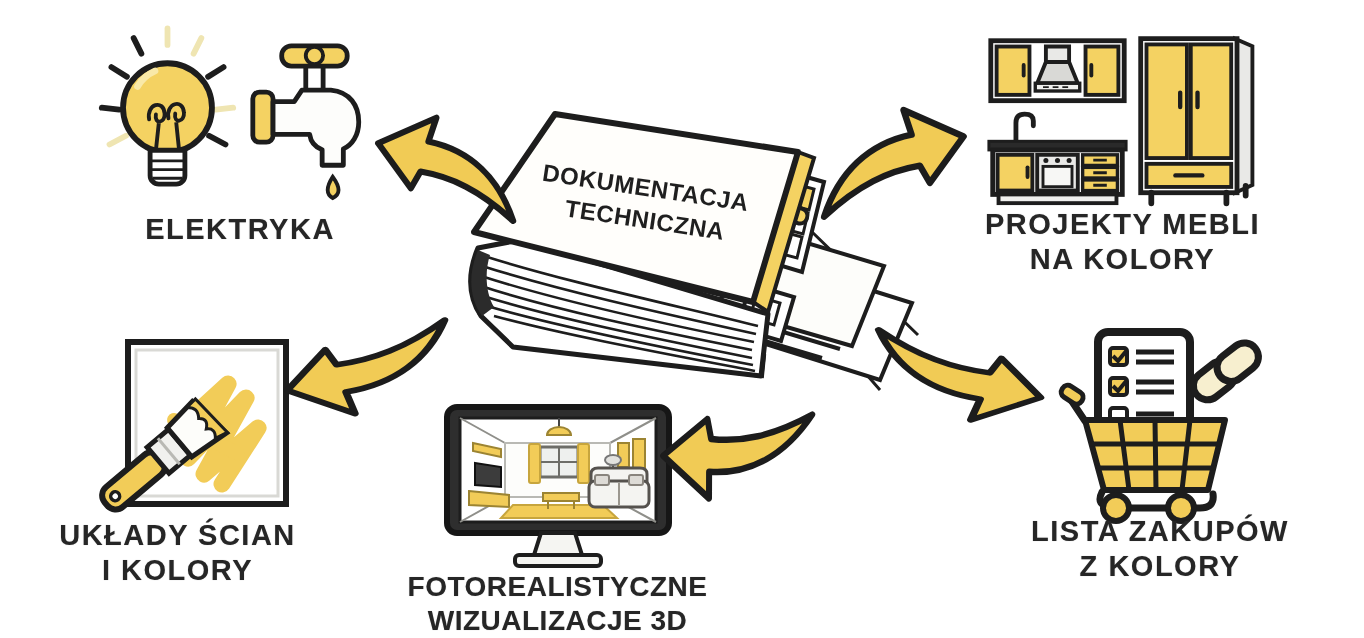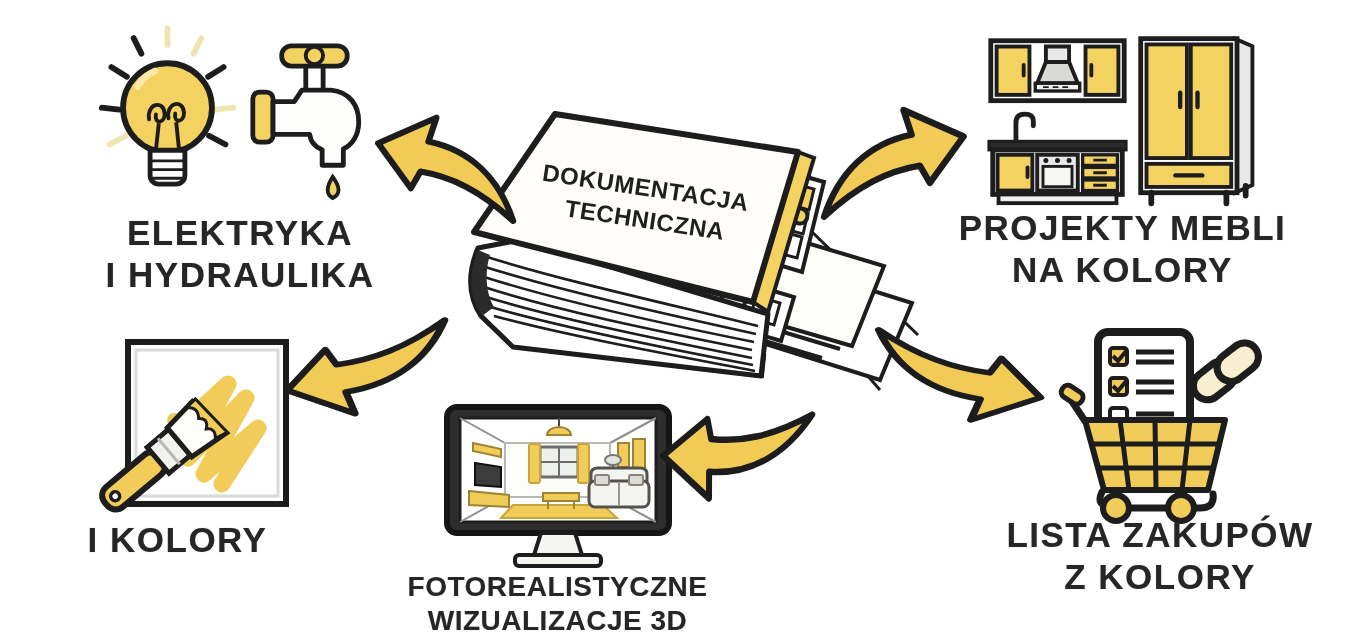--- a/index.html
+++ b/index.html
@@ -3,21 +3,21 @@
 <meta charset="utf-8">
 <style>
   html,body{margin:0;padding:0;background:#ffffff;}
   #stage{
     position:relative;width:1364px;height:638px;background:#ffffff;
     font-family:"Liberation Sans",sans-serif;overflow:hidden;
   }
   .abs{position:absolute;}
   .label{
     position:absolute;text-align:center;color:#262626;font-weight:bold;
-    font-size:35px;line-height:1.18;letter-spacing:1.5px;
+    font-size:29px;line-height:1.18;letter-spacing:1.5px;
     text-shadow:0 0 1px rgba(60,60,60,.35);
     white-space:nowrap;
   }
   .label .l2{margin-top:1px;}
   .label-small{font-size:28px;letter-spacing:0.5px;}
   svg{display:block;overflow:visible;}
   .arrow{position:absolute;}
   .arrow svg path{fill:#F1CB55;stroke:#1c1c1c;stroke-width:7;stroke-linejoin:round;}
 </style>
 </head>
@@ -53,21 +53,20 @@
       <rect x="35" y="8" width="68" height="21" rx="10" fill="#F4D262" stroke="#1d1d1d" stroke-width="5"></rect>
       <circle cx="69" cy="18" r="9" fill="#F4D262" stroke="#1d1d1d" stroke-width="4"></circle>
     </g>
     <rect x="5" y="56" width="21" height="52" rx="7" fill="#F4D262" stroke="#1d1d1d" stroke-width="5"></rect>
     <path d="M26 66 h22 l8 -12 h30 c20 2 29 16 29 33 c0 14 -7 24 -16 28 v17 h-22 v-16 c-8 -3 -12 -9 -13 -16 h-38 z" fill="#fdfdfb" stroke="#1d1d1d" stroke-width="5" stroke-linejoin="round"></path>
     <path d="M88 144 c-7 11 -7 18 0 22 c8 -4 8 -11 0 -22 z" fill="#F4D262" stroke="#1d1d1d" stroke-width="4"></path>
   </svg>
 
   <div class="label" style="left:55px;top:212px;width:370px;">
     <div class="l1">ELEKTRYKA</div>
-    <div class="l2">I HYDRAULIKA</div>
   </div>
 
   <svg class="abs" style="left:985px;top:30px" width="145" height="180" viewBox="0 0 150 180">
     <g>
       <rect x="6" y="8" width="138" height="62" fill="#ffffff" stroke="#1d1d1d" stroke-width="5"></rect>
       <rect x="12" y="14" width="34" height="50" fill="#F4D262" stroke="#1d1d1d" stroke-width="4"></rect>
       <path d="M40 33 v11" stroke="#1d1d1d" stroke-width="4" stroke-linecap="round"></path>
       <rect x="104" y="14" width="34" height="50" fill="#F4D262" stroke="#1d1d1d" stroke-width="4"></rect>
       <path d="M110 33 v11" stroke="#1d1d1d" stroke-width="4" stroke-linecap="round"></path>
       <g>
@@ -157,20 +156,21 @@
       <rect x="0" y="-13" width="72" height="26" rx="11" fill="#F2CC58" stroke="#1d1d1d" stroke-width="6"></rect>
       <circle cx="12" cy="0" r="4.5" fill="#ffffff" stroke="#1d1d1d" stroke-width="3.5"></circle>
       <rect x="68" y="-17" width="28" height="34" fill="#f1f1ee" stroke="#1d1d1d" stroke-width="5"></rect>
       <path d="M82 -17 V17" stroke="#b9b9b4" stroke-width="3"></path>
       <polygon points="96,-19 132,-23 138,23 96,19" fill="#fdfdfa" stroke="#1d1d1d" stroke-width="5"></polygon>
       <path d="M124 -22 L136 -23 L139 23 L126 20 q7 -8 -1 -13 q9 -7 1 -13 q7 -9 -2 -16 z" fill="#F2CC58" stroke="#1d1d1d" stroke-width="3"></path>
     </g>
   </svg>
 
   <div class="label" style="left:25px;top:518px;width:305px;">
+    <div>UKŁADY ŚCIAN</div>
     <div class="l2">I KOLORY</div>
   </div>
 
   <svg class="abs" style="left:443px;top:403px" width="230" height="168" viewBox="0 0 230 168">
     <rect x="4" y="4" width="222" height="126" rx="10" fill="#2e2e2e" stroke="#161616" stroke-width="6"></rect>
     <rect x="17" y="15" width="196" height="104" fill="#ffffff" stroke="#1d1d1d" stroke-width="3"></rect>
     <g>
       <path d="M17 15 L62 40 M213 15 L167 40 M17 119 L62 94 M213 119 L167 94" stroke="#8f8f8a" stroke-width="2" fill="none"></path>
       <rect x="62" y="40" width="105" height="54" fill="#fdfdfb" stroke="#b9b9b4" stroke-width="2"></rect>
       <rect x="97" y="44" width="38" height="30" fill="#eef0ee" stroke="#6d6d68" stroke-width="3"></rect>

